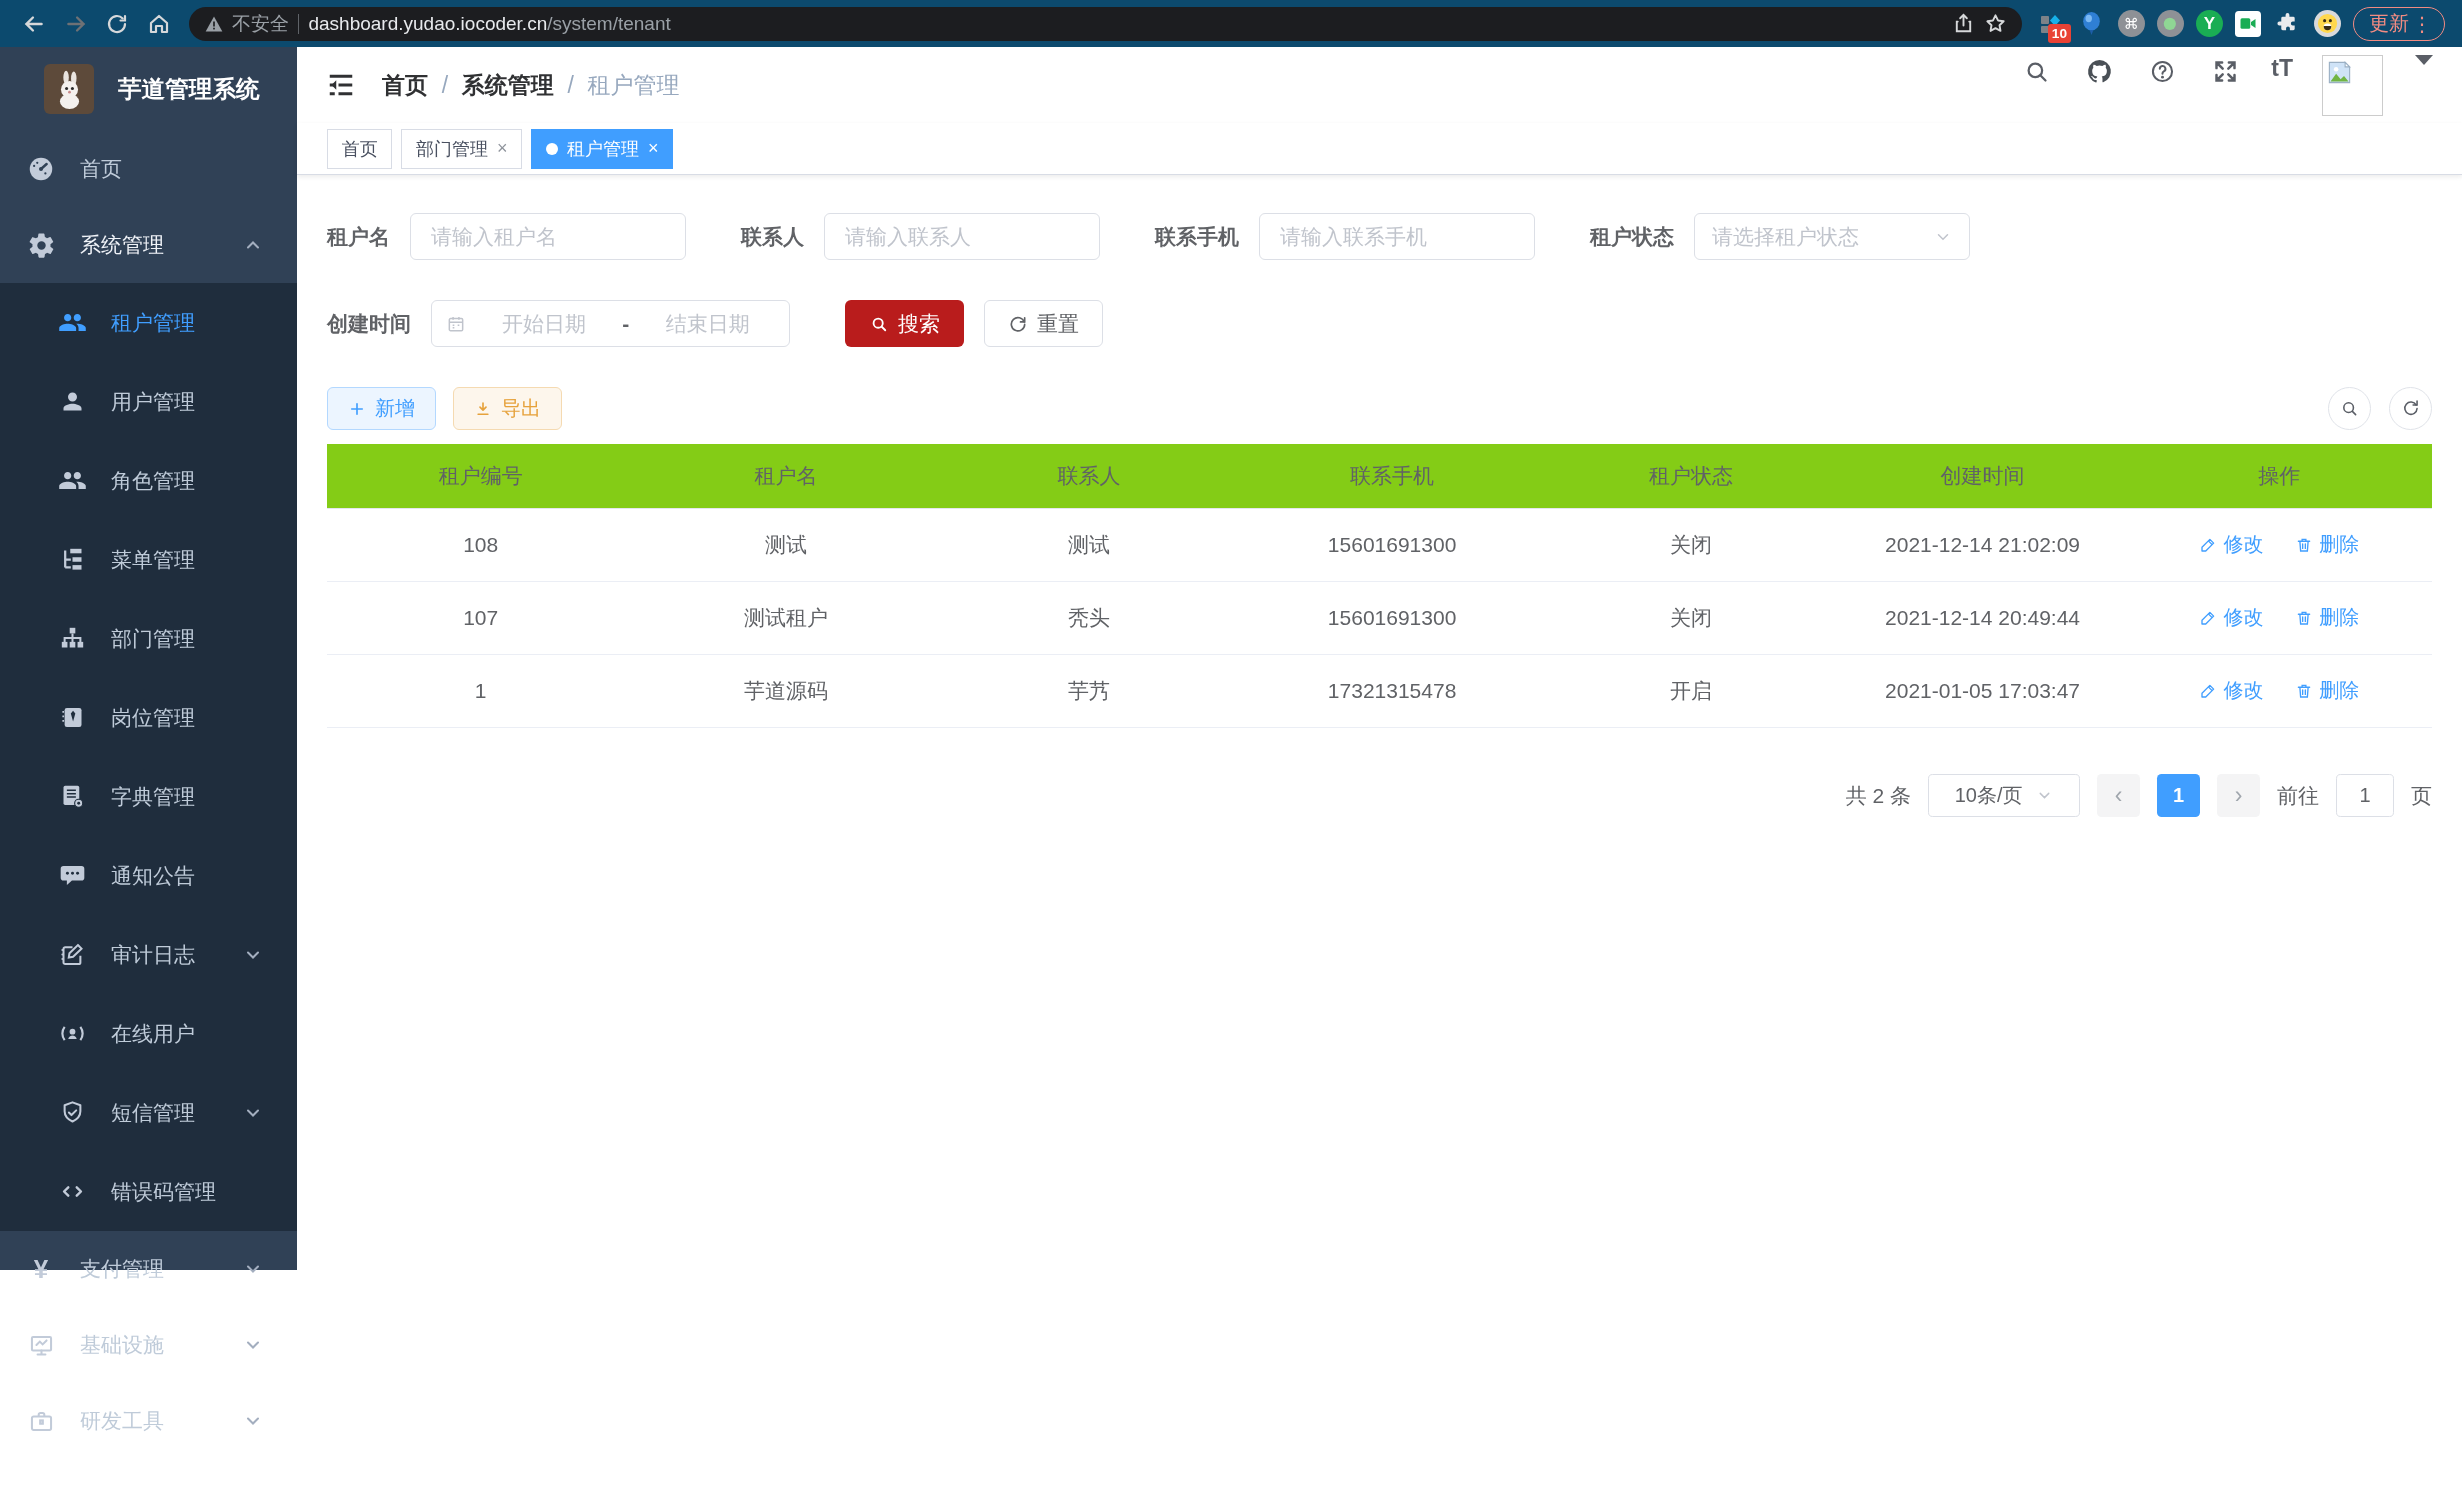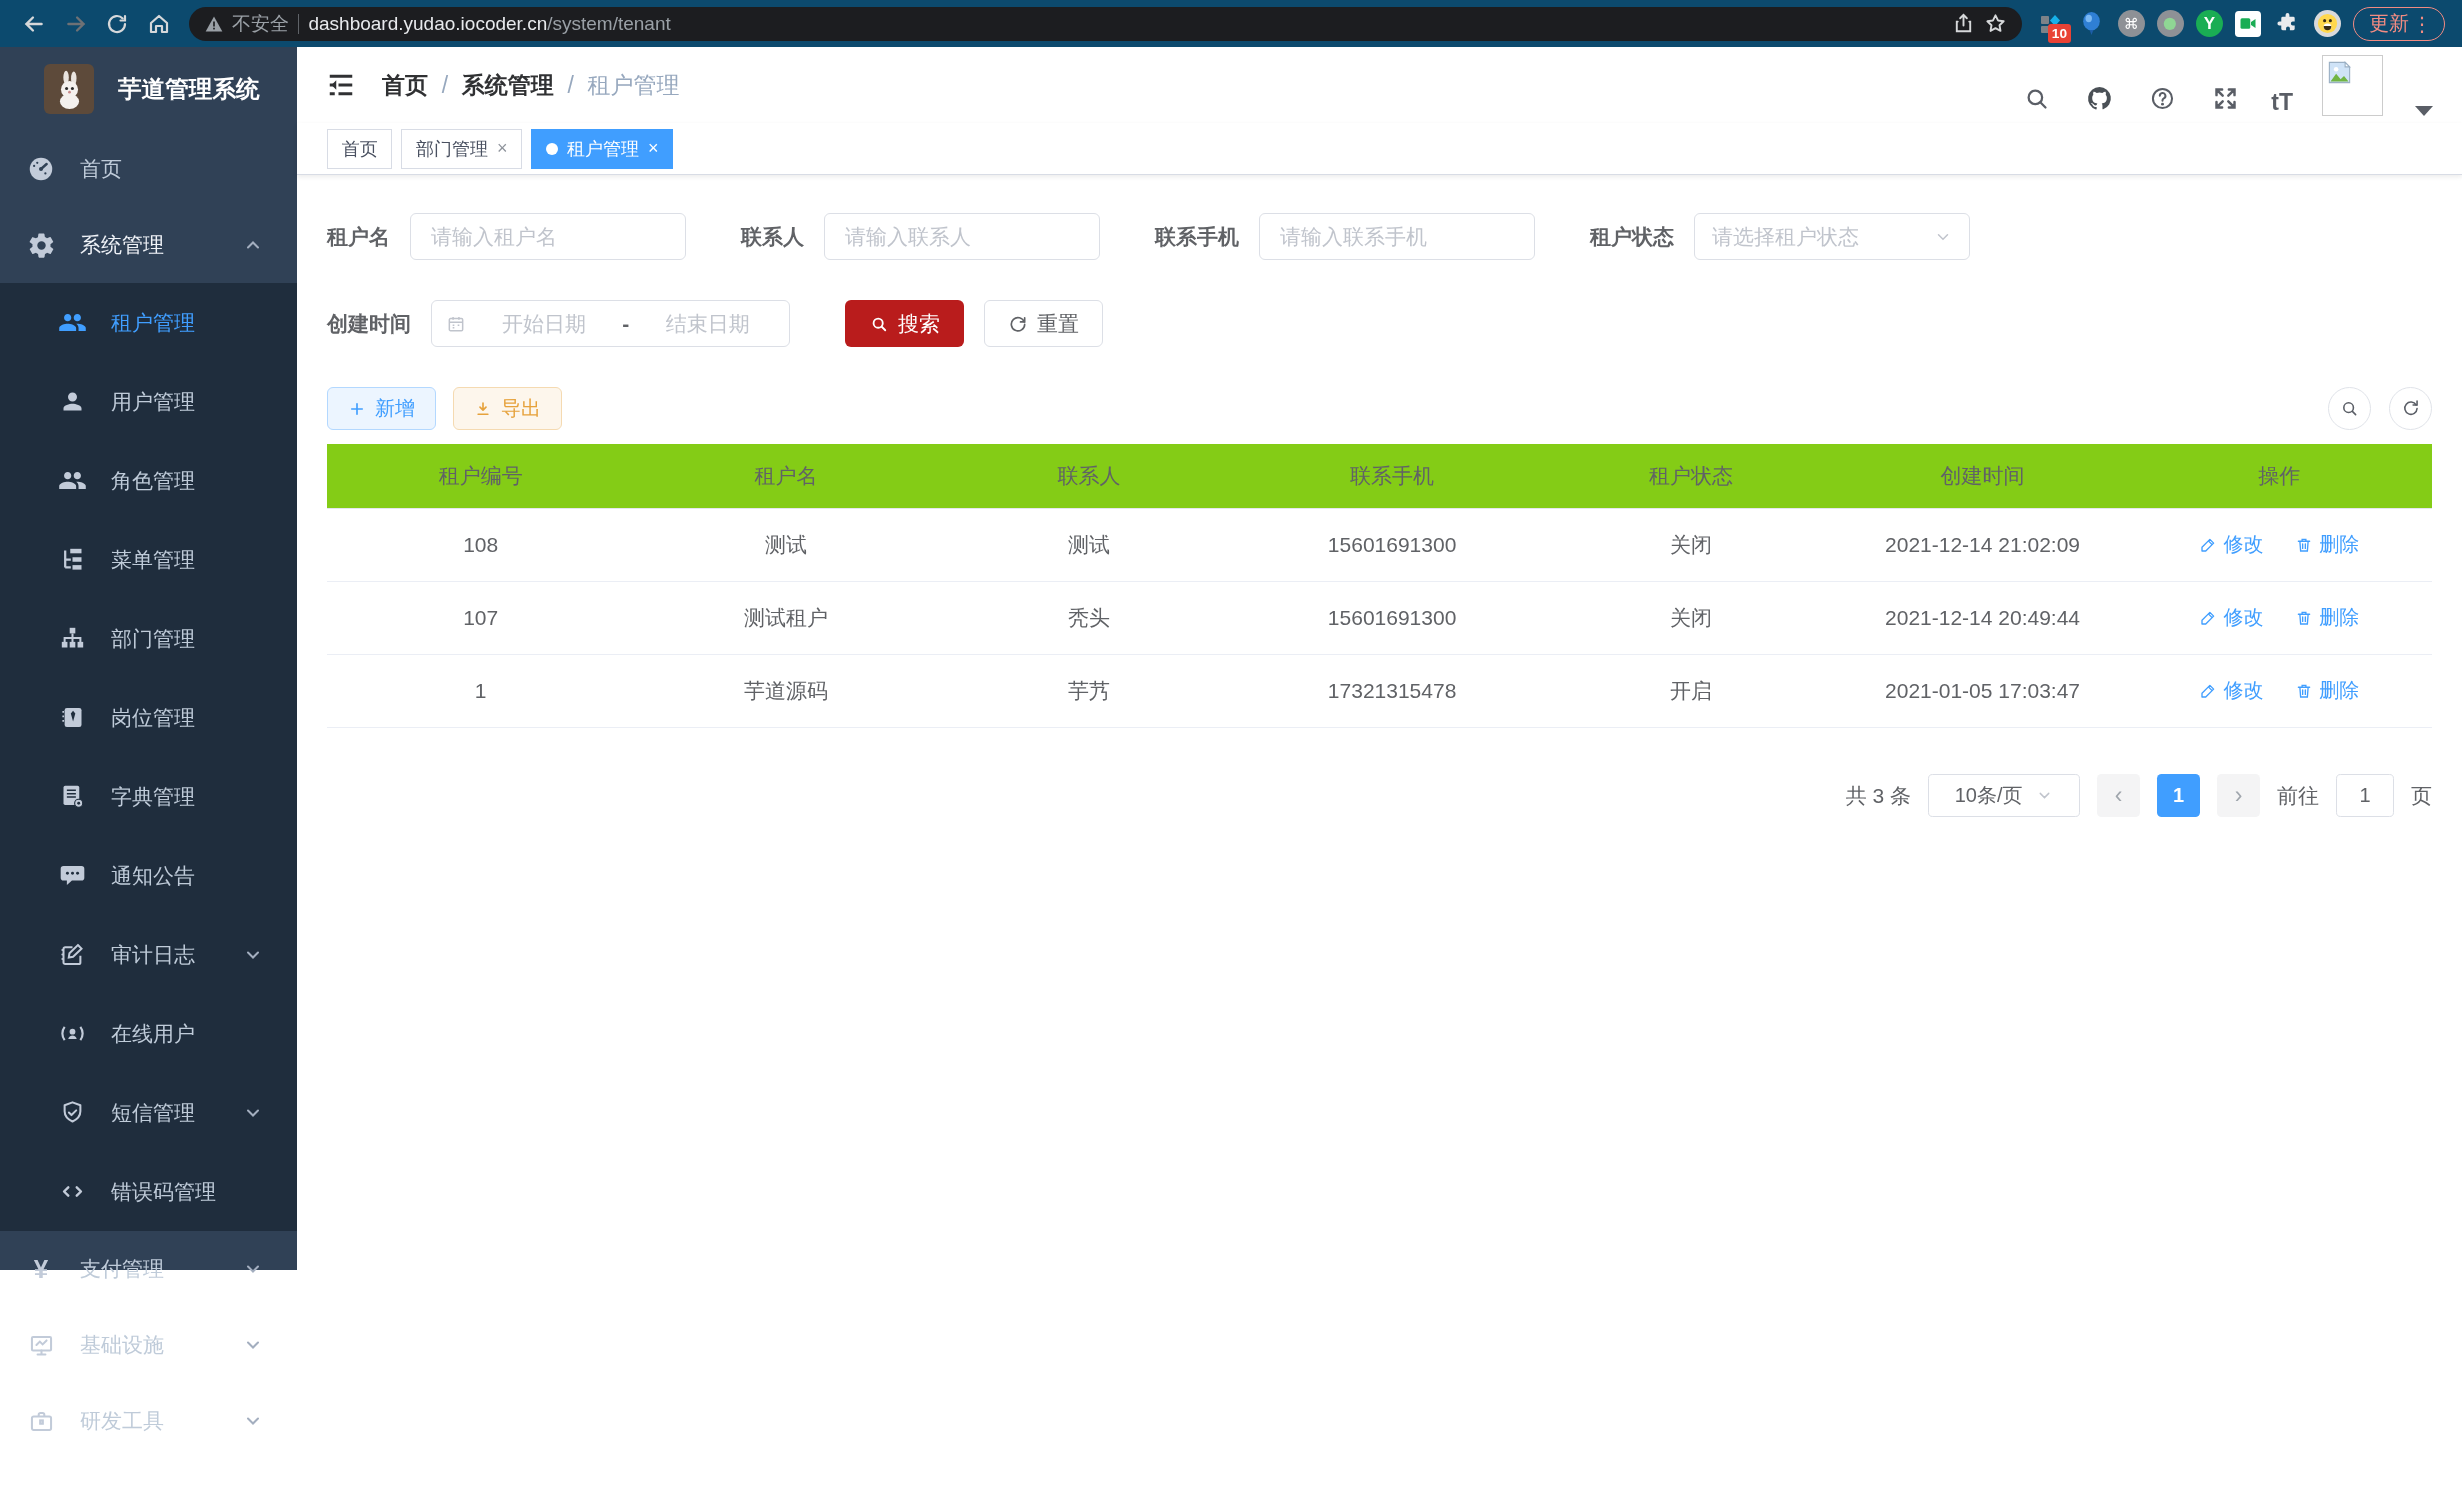--- a/index.html
+++ b/index.html
@@ -54,21 +54,21 @@
   .m-item.bright { color:#f0f3f8; }
   .m-arrow { position:absolute; right:34px; color:#a3aebf; }
 
   
   .navbar { height:76px; display:flex; align-items:center; padding:0 29px; background:#fff; }
   .hamburger { color:#303133; margin-right:26px; display:flex; }
   .crumb { display:flex; align-items:center; gap:13.7px; font-size:23px; }
   .crumb .c1 { color:#303133; font-weight:600; }
   .crumb .csep { color:#97a8be; }
   .crumb .c2 { color:#97a8be; }
-  .nav-right { margin-left:auto; display:flex; align-items:flex-end; gap:29px; color:#5a5e66; }
+  .nav-right { margin-left:auto; display:flex; align-items:flex-start; gap:29px; color:#5a5e66; }
   .nav-ic { width:34px; height:34px; display:flex; align-items:center; justify-content:center; }
   .tt { font-size:23px; font-weight:bold; color:#5a5e66; }
   .avatar-box { width:61px; height:61px; border:1.5px solid #ccc; background:#fff;
     display:flex; align-items:flex-start; padding:3px; }
   .caret { width:0; height:0; border-left:9px solid transparent; border-right:9px solid transparent;
     border-top:10.7px solid #5a5e66; margin-left:3px; }
 
   
   .tags { height:52px; border-bottom:0.8px solid #d8dce5; box-shadow:0 1.5px 4.6px rgba(0,0,0,.08);
     display:flex; align-items:center; padding:0 30px; gap:9px; background:#fff; }
@@ -698,21 +698,21 @@
                     <path d="M4.5 7h15M9.5 7V4.5h5V7M6.5 7l1 13h9l1-13M10.2 10.5v6M13.8 10.5v6"></path>
                   </svg>
                 <span>删除</span>
               </span>
             </td>
           </tr>
         </tbody>
       </table>
 
       <div class="pager">
-        <span>共 3 条</span>
+        <span>共 2 条</span>
         <div class="psel">
           <span>10条/页</span>
           <svg width="17" height="17" viewBox="0 0 24 24" stroke="#c0c4cc" stroke-width="2" fill="none" stroke-linecap="round">
               <path d="M6 9l6 6 6-6"></path>
             </svg>
         </div>
         <span class="pbtn">‹</span>
         <span class="pbtn cur">1</span>
         <span class="pbtn">›</span>
         <span>前往</span>

